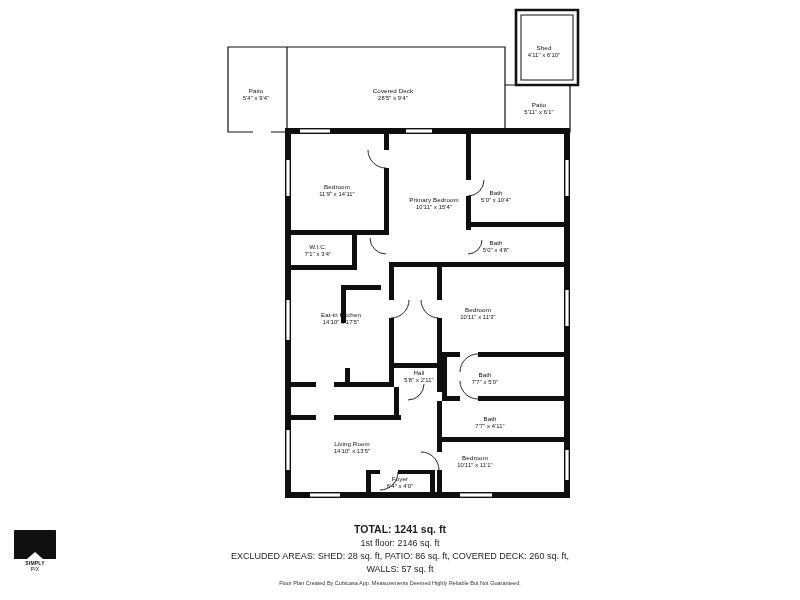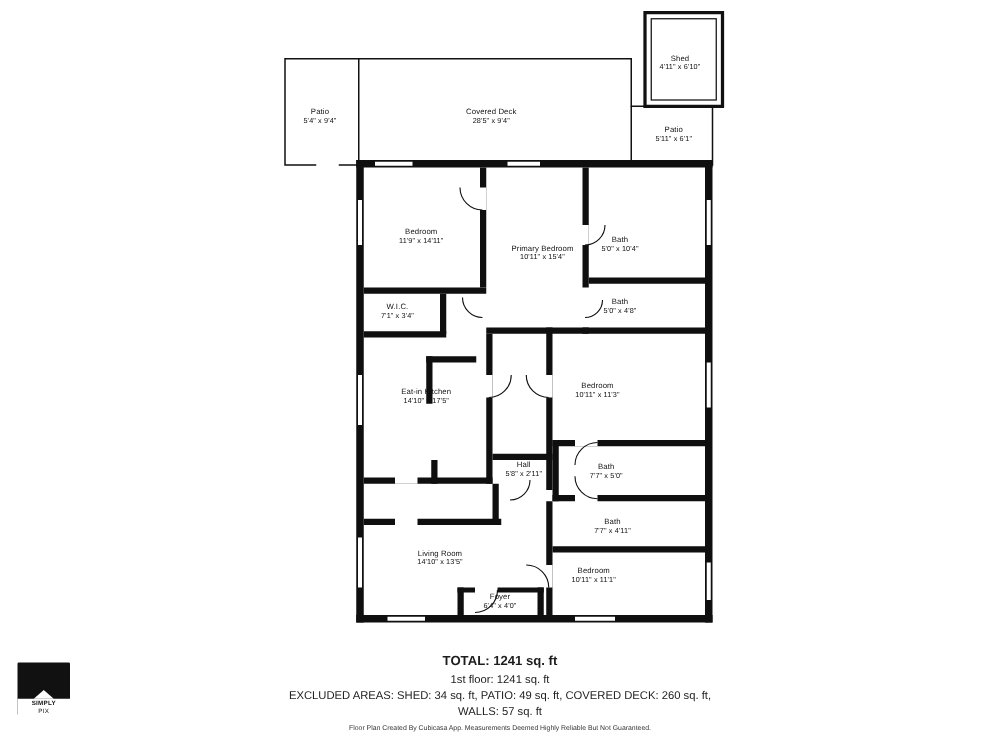--- a/index.html
+++ b/index.html
@@ -301,22 +301,22 @@
     <span class="nm">Bedroom</span>
     <span class="dm">10'11" x 11'1"</span>
   </div>
   <div class="room-label" style="left:400px; top:482px;">
     <span class="nm">Foyer</span>
     <span class="dm">6'4" x 4'0"</span>
   </div>
 </div>
 
 <div class="summary summary-total">TOTAL: 1241 sq. ft</div>
-<div class="summary summary-floor">1st floor: 1241 sq. ft</div>
-<div class="summary summary-excl">EXCLUDED AREAS: SHED: 34 sq. ft, PATIO: 49 sq. ft, COVERED DECK: 260 sq. ft,</div>
+<div class="summary summary-floor">1st floor: 2146 sq. ft</div>
+<div class="summary summary-excl">EXCLUDED AREAS: SHED: 28 sq. ft, PATIO: 86 sq. ft, COVERED DECK: 260 sq. ft,</div>
 <div class="summary summary-walls">WALLS: 57 sq. ft</div>
 <div class="summary summary-disclaimer">Floor Plan Created By Cubicasa App. Measurements Deemed Highly Reliable But Not Guaranteed.</div>
 
 <div class="logo">
   <div class="roof"></div>
   <div class="logo-inner">
     <b>SIMPLY</b>
     <i>PIX</i>
   </div>
 </div>

